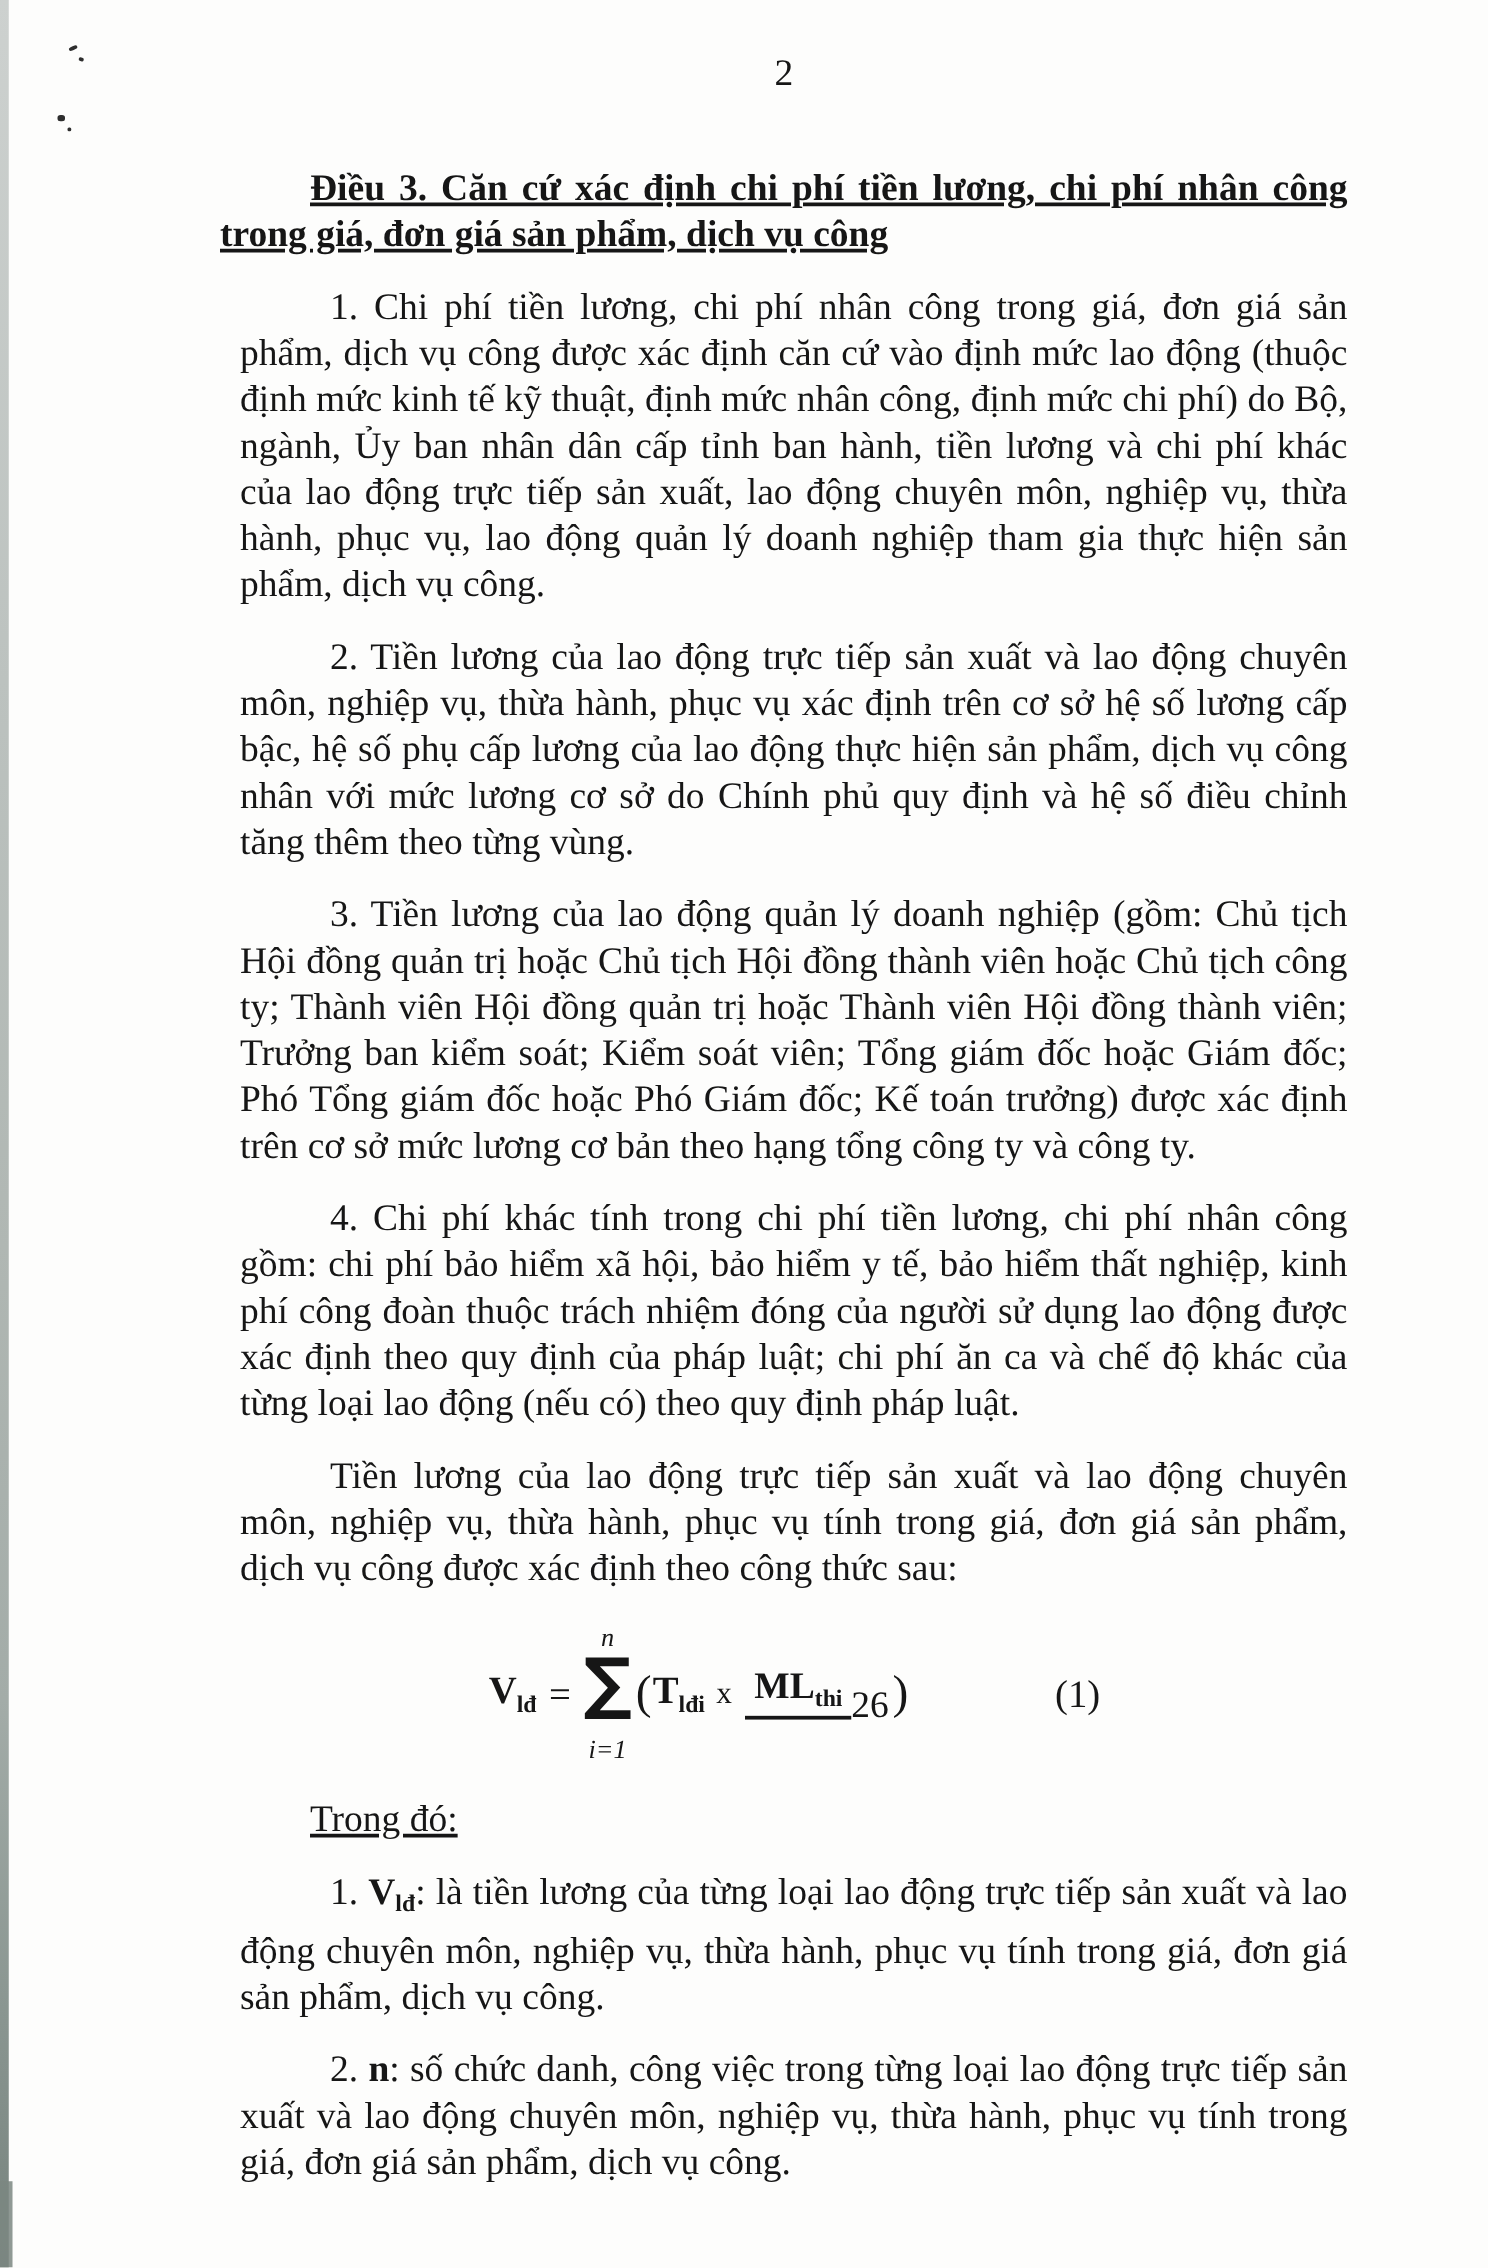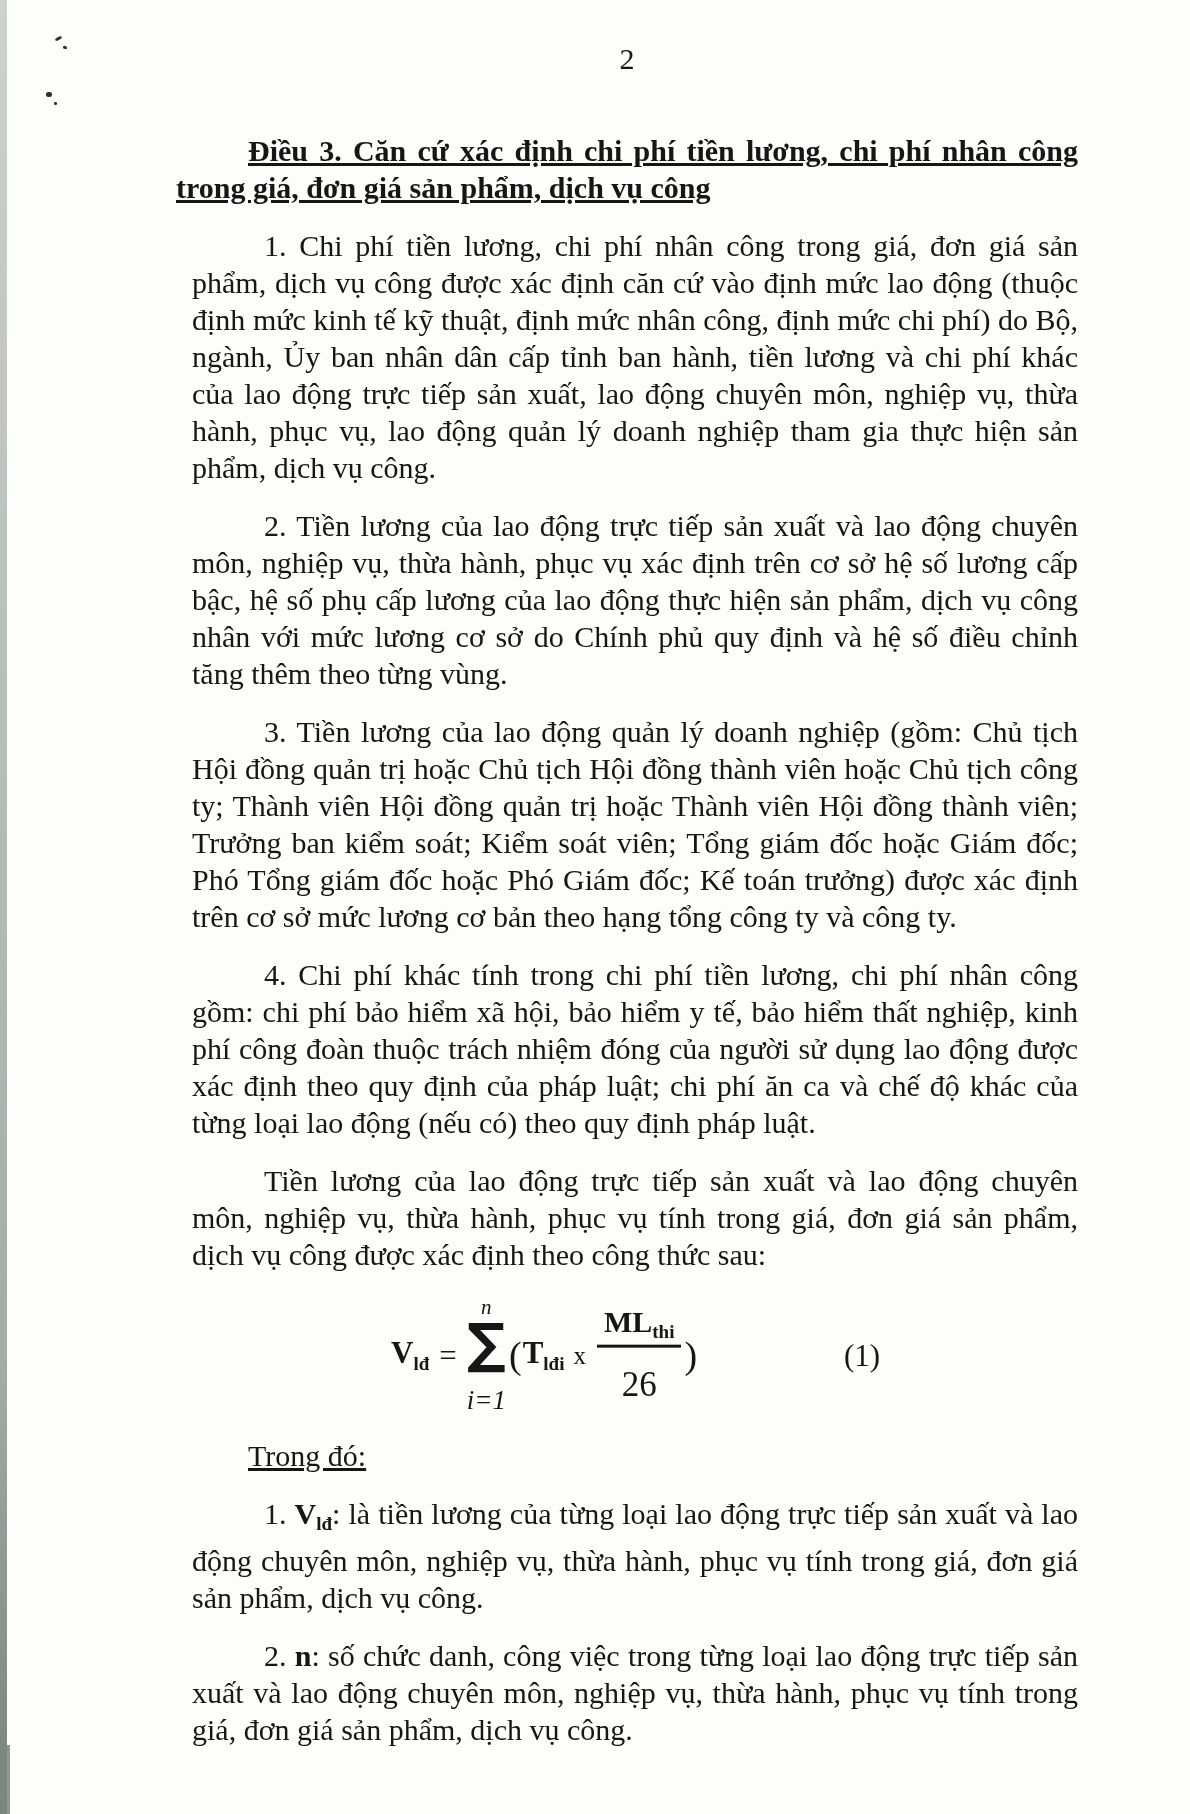--- a/index.html
+++ b/index.html
@@ -52,30 +52,30 @@
   }
   .f-var{ font-weight:bold; font-size:31px; line-height:1;font-family:Liberation Serif, serif; }
   .f-var sub{ font-size:19px; font-weight:bold; vertical-align:-7px; line-height:1; }
   .f-eq{ font-size:31px; margin:0 10px; line-height:1; }
   .f-sum{ display:inline-flex; flex-direction:column; align-items:center; margin-right:2px; }
   .sum-top{ font-style:italic; font-size:21px; line-height:1; margin-bottom:1px; }
   .sum-sym{
     font-family:"DejaVu Sans",sans-serif; font-weight:bold;
     font-size:54px; line-height:.92;
   }
-  .sum-bot{ font-style:italic; font-size:27px; line-height:1; margin-top:18px;text-align:center; }
+  .sum-bot{ font-style:italic; font-size:21px; line-height:1; margin-top:18px;text-align:center; }
   .f-paren{ font-size:38px; font-weight:normal; line-height:1; margin:0 1px; }
   .f-times{ font-size:25px; margin:0 9px; line-height:1; }
-  .f-frac{ display:inline-flex; flex-direction:column; align-items:center; margin:0 2px; }
+  .f-frac{ display:inline-flex; flex-direction:row; align-items:center; margin:0 2px; }
   .f-frac .num{
     font-weight:bold; font-size:30px; line-height:1.05;
     padding:0 7px 3px 7px; border-bottom:3px solid #161616;
   }
   .f-frac .num sub{ font-size:19px; font-weight:bold; vertical-align:-6px; }
-  .f-frac .den{ font-size:35px; line-height:1.05; margin-top:19px; }
+  .f-frac .den{ font-size:30px; line-height:1.05; margin-top:19px; }
   .f-label{
     position:absolute; left:668px; top:50%; transform:translateY(-50%);
     font-size:31px;
   }
 
   .def-sym{ font-weight:bold; }
   .def-sub{ font-size:19px; font-weight:bold; vertical-align:-6px; }
 </style>
 </head>
 <body>

